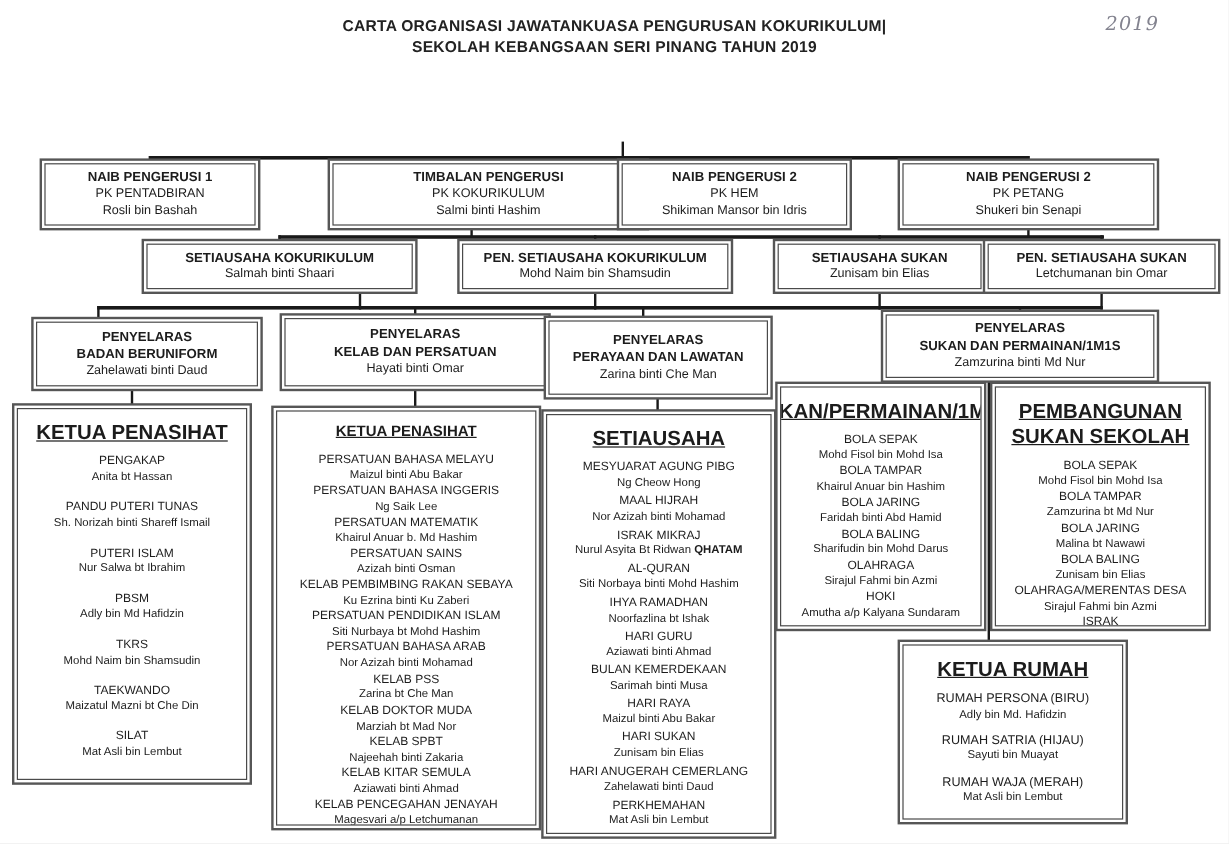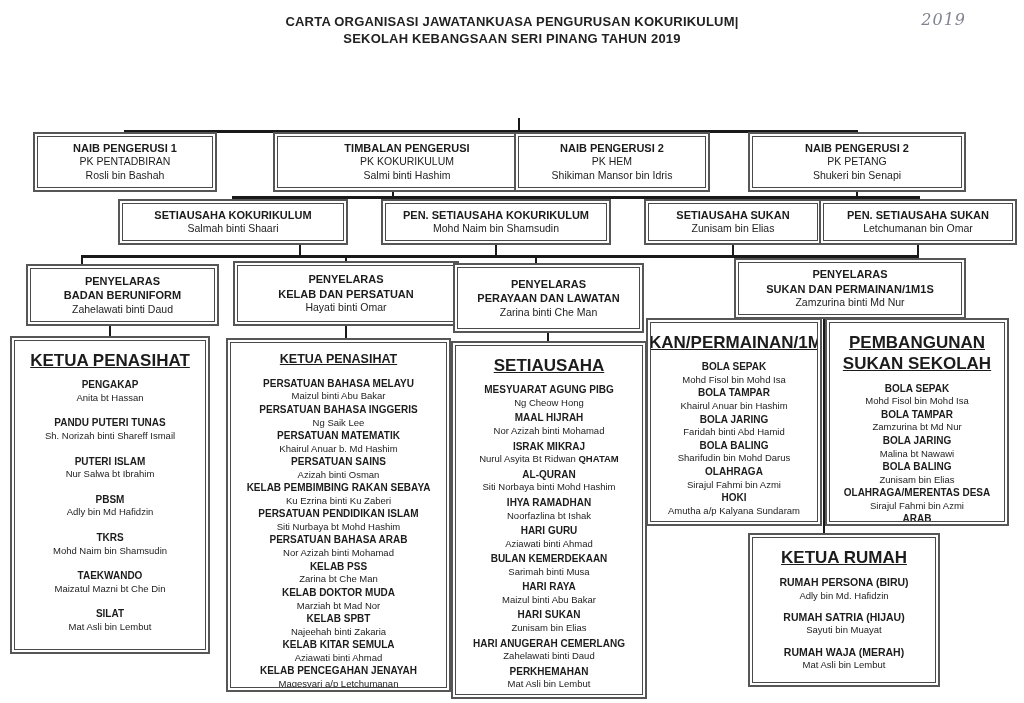--- a/index.html
+++ b/index.html
@@ -18,21 +18,21 @@
   .box .t{font-weight:bold;font-size:11px;}
   .box .t2{font-weight:bold;font-size:11px;}
   .box .s{font-size:10.5px;}
   .box .n{font-size:10.5px;}
   .small .t{font-size:11px;}
   
   .list{justify-content:flex-start;padding:9px 4px 4px 4px;overflow:hidden;}
   .list .hdr{font-weight:bold;text-decoration:underline;font-size:17px;margin-bottom:8px;line-height:1.25;}
   .list.bighdr .hdr{font-size:12.5px;margin-bottom:10px;}
   .item{margin-bottom:0;}
-  .item .it{font-weight:bold;font-size:10px;line-height:1.28;}
+  .item .it{font-weight:normal;font-size:10px;line-height:1.28;}
   .item .in{font-size:9.5px;line-height:1.3;}
   .roomy .item{margin-bottom:13px;}
   .mid .item{margin-bottom:3px;}
   .tiny .item{margin-bottom:1px;}
   .rumah .item{margin-bottom:9px;}
   .rumah .item .it{font-size:10.5px;}
   
   .h,.v{position:absolute;background:#191919;z-index:1;}
   .h{height:2px;} .v{width:2px;}
   .thick{height:3px;}
@@ -363,21 +363,21 @@
         <div class="it">BOLA BALING</div>
         <div class="in"><span>Zunisam bin Elias</span> </div>
       </div>
 
       <div class="item">
         <div class="it">OLAHRAGA/MERENTAS DESA</div>
         <div class="in"><span>Sirajul Fahmi bin Azmi</span> </div>
       </div>
 
       <div class="item">
-        <div class="it">ARAB</div>
+        <div class="it">ISRAK</div>
         <div class="in"><span>Mohd Naim bin Shamsudin</span> </div>
       </div>
 
     </div>
 
   <div class="box list rumah" style="left:752px;top:537px;width:184px;height:146px;">
     <div class="hdr">KETUA RUMAH</div>
 
       <div class="item">
         <div class="it">RUMAH PERSONA (BIRU)</div>

